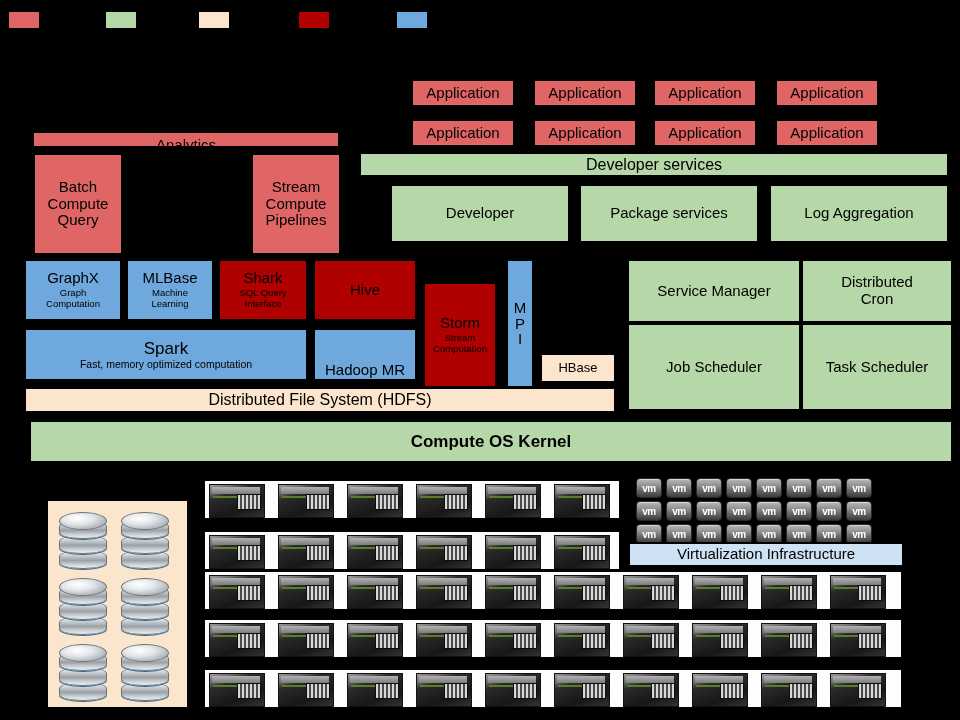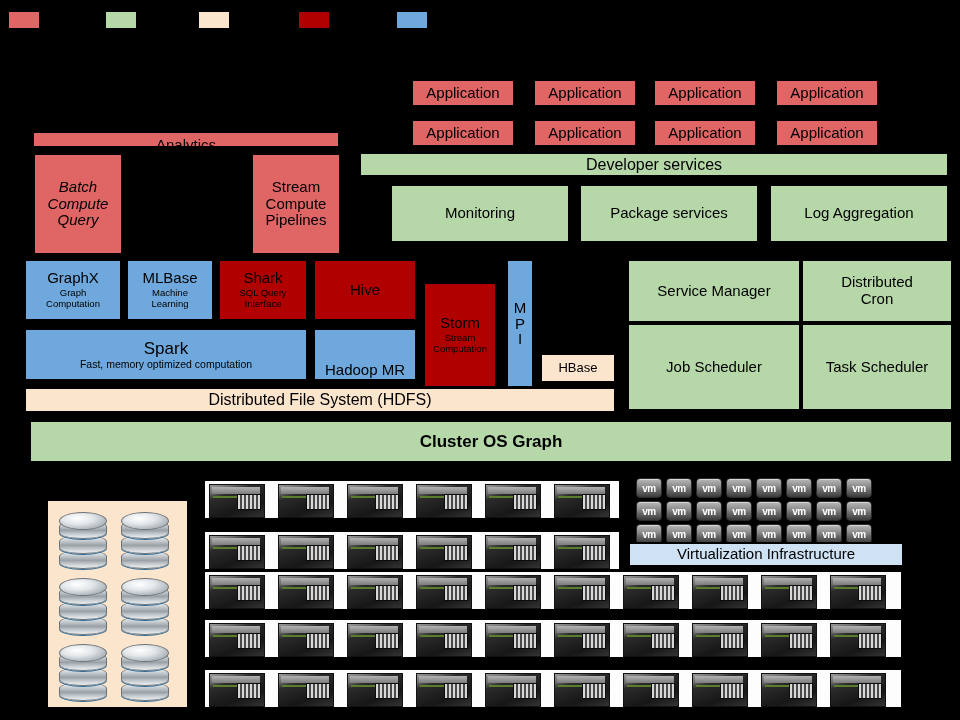--- a/index.html
+++ b/index.html
@@ -107,37 +107,37 @@
   <span class="t-main">Application</span>
   </div>
 <div class="box red" style="left:775px;top:119px;width:104px;height:28px;">
   <span class="t-main">Application</span>
   </div>
 
 <div class="box red" style="left:32px;top:131px;width:308px;height:17px;justify-content:flex-start;">
   <span class="t-main" style="position:relative;top:4px;">Analytics</span>
   </div>
 
-<div class="box red" style="left:33px;top:153px;width:90px;height:102px;font-style:italic;">
+<div class="box red" style="left:33px;top:153px;width:90px;height:102px;">
   <span class="t-main">Batch</span>
   <span class="t-main">Compute</span>
   <span class="t-main">Query</span>
 </div>
 <div class="box red" style="left:251px;top:153px;width:90px;height:102px;">
   <span class="t-main">Stream</span>
   <span class="t-main">Compute</span>
   <span class="t-main">Pipelines</span>
 </div>
 
 <div class="box green" style="left:359px;top:152px;width:590px;height:25px;">
   <span style="font-size:16px;">Developer services</span>
   </div>
 
 <div class="box green" style="left:390px;top:184px;width:180px;height:59px;">
-  <span class="t-main">Monitoring</span>
+  <span class="t-main">Developer</span>
   </div>
 <div class="box green" style="left:579px;top:184px;width:180px;height:59px;">
   <span class="t-main">Package services</span>
   </div>
 <div class="box green" style="left:769px;top:184px;width:180px;height:59px;">
   <span class="t-main">Log Aggregation</span>
   </div>
 
 <div class="box blue" style="left:24px;top:259px;width:98px;height:62px;">
   <span class="t-main">GraphX</span>
@@ -193,21 +193,21 @@
   </div>
 <div class="box green" style="left:801px;top:323px;width:152px;height:88px;">
   <span class="t-main">Task Scheduler</span>
   </div>
 
 <div class="box cream" style="left:24px;top:387px;width:592px;height:26px;">
   <span style="font-size:16px;">Distributed File System (HDFS)</span>
   </div>
 
 <div class="box green" style="left:29px;top:420px;width:924px;height:43px;">
-  <span style="font-size:17px;font-weight:bold;">Cluster OS Graph</span>
+  <span style="font-size:17px;font-weight:bold;">Compute OS Kernel</span>
   </div>
 
 <div id="vm-grid" class="abs" style="left:636px;top:465px;width:250px;height:72px;">
     <div class="vm" style="left: 0px; top: 0px;">vm</div>
     <div class="vm" style="left: 30px; top: 0px;">vm</div>
     <div class="vm" style="left: 60px; top: 0px;">vm</div>
     <div class="vm" style="left: 90px; top: 0px;">vm</div>
     <div class="vm" style="left: 120px; top: 0px;">vm</div>
     <div class="vm" style="left: 150px; top: 0px;">vm</div>
     <div class="vm" style="left: 180px; top: 0px;">vm</div>

